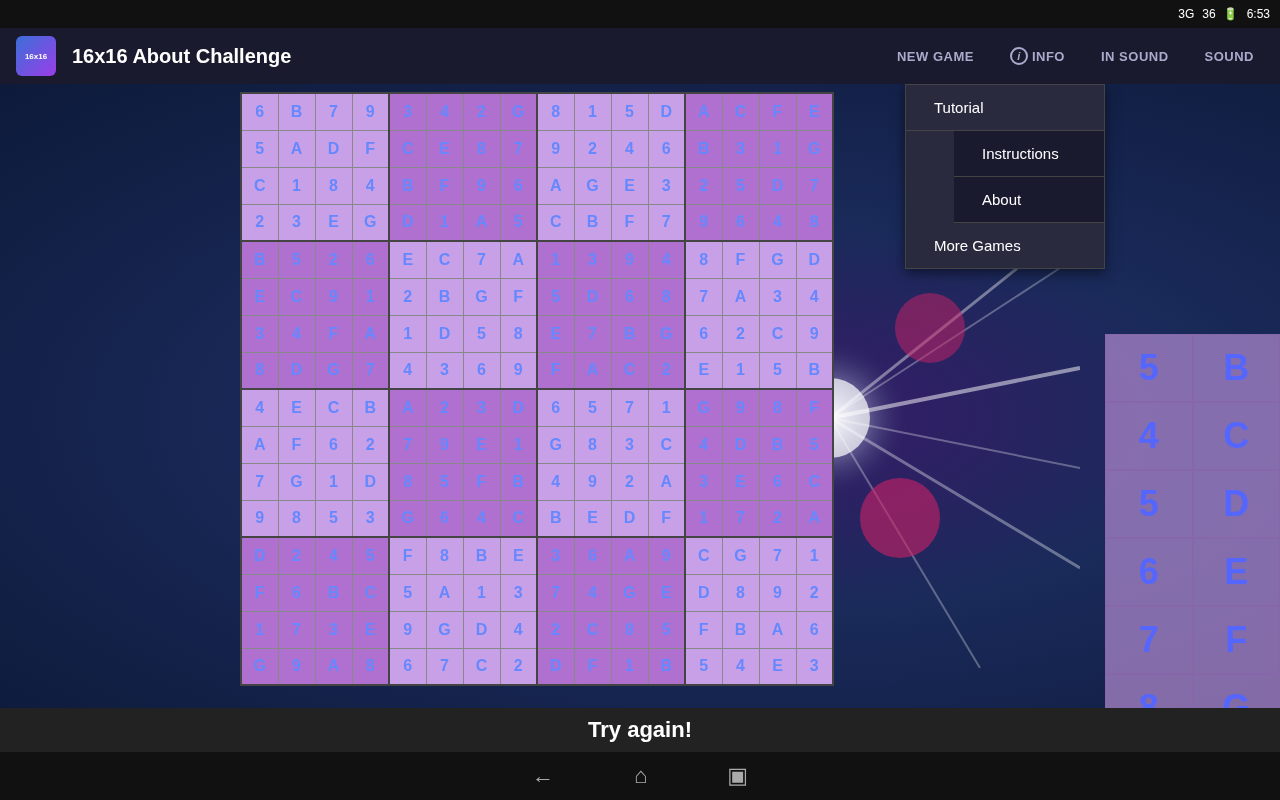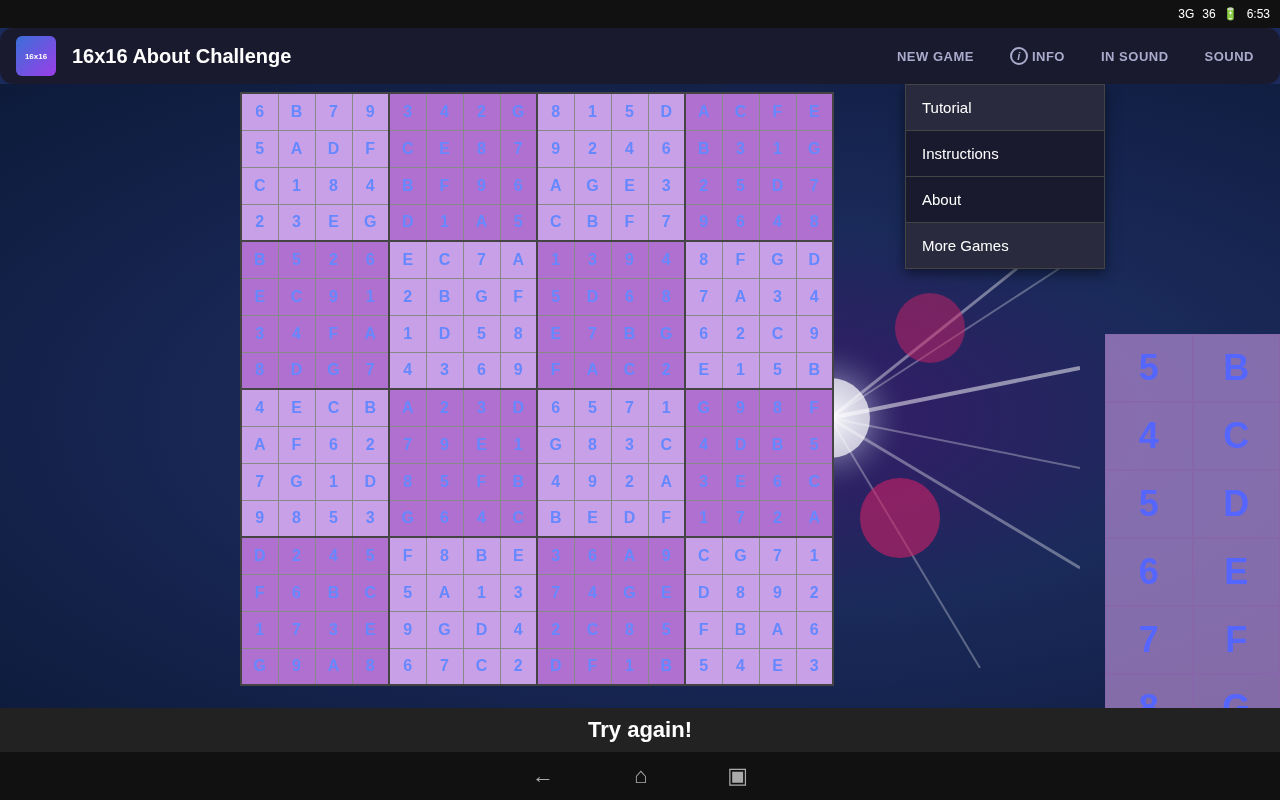--- a/index.html
+++ b/index.html
@@ -35,21 +35,20 @@
     #nav-bar {
       width: 100%;
       height: 56px;
       background: #1a1a2e;
       display: flex;
       align-items: center;
       padding: 0 16px;
       gap: 16px;
       position: relative;
       z-index: 100;
-      border-radius: 13px;
     }
     #app-icon {
       width: 40px;
       height: 40px;
       background: linear-gradient(135deg, #3a6fd8, #9b3de8);
       border-radius: 6px;
       display: flex;
       align-items: center;
       justify-content: center;
       font-size: 8px;
@@ -187,29 +186,30 @@
       position: absolute;
       right: 175px;
       top: 0;
       width: 200px;
       background: #2a2a3e;
       border: 1px solid #444;
       z-index: 200;
       box-shadow: 0 4px 12px rgba(0,0,0,0.5);
     }
     .dropdown-item {
-      padding: 14px 16px;
+      padding: 14px 28px;
       color: white;
       font-size: 15px;
       cursor: pointer;
       border-bottom: 1px solid #444;
     }
     .dropdown-item:last-child { border-bottom: none; }
     .dropdown-item.highlighted {
       background: #1a1a2e;
+      margin-left: 48px;
     }
 
     
     #bottom-bar {
       position: absolute;
       bottom: 48px;
       width: 100%;
       background: #222;
       height: 44px;
       display: flex;

